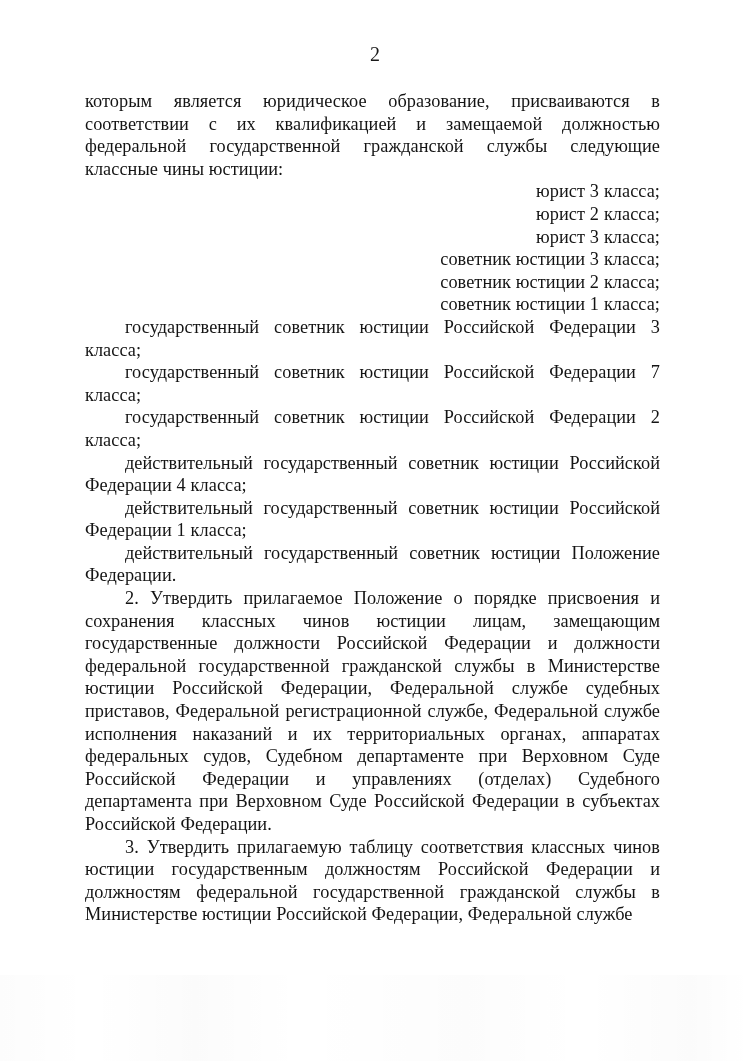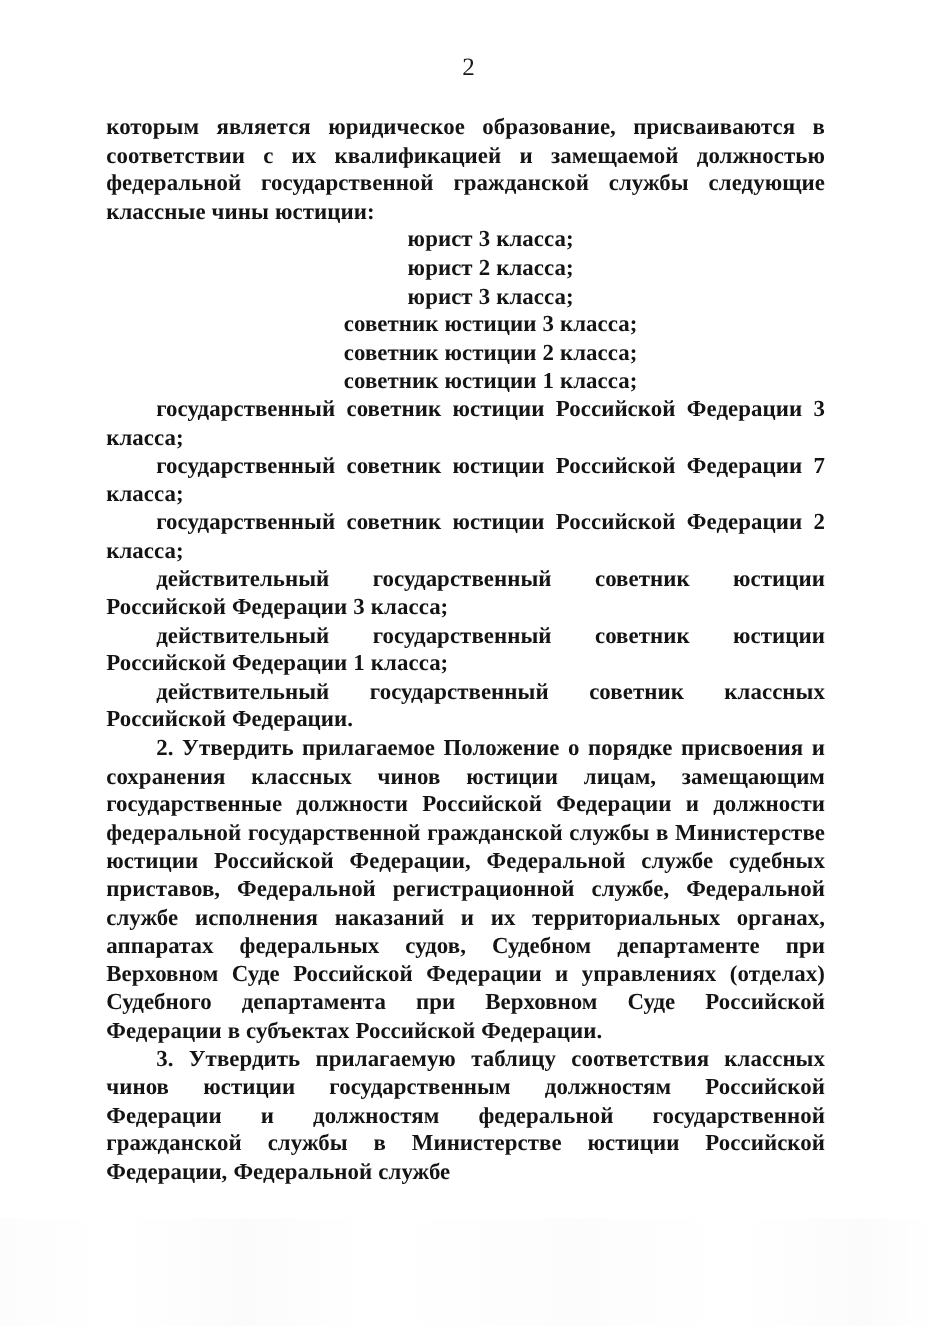--- a/index.html
+++ b/index.html
@@ -48,39 +48,38 @@
     font-size: 20px;
     line-height: 24px;
     color: #1a1a1a;
     letter-spacing: 0.2px;
   }
   .body-text {
     position: absolute;
     top: 90px;
     left: 85px;
     width: 575px;
-    font-weight: bold;
   }
   p.para {
     margin: 0;
     font-size: 18.3px;
     line-height: 22.6px;
     text-align: justify;
     text-justify: inter-word;
     text-indent: 40px;
     color: #141414;
     letter-spacing: 0.05px;
     word-spacing: 0.2px;
   }
   p.para.noindent {
     text-indent: 0;
   }
   
   p.para.listline {
-    text-align: center;
+    text-align: right;
     text-indent: 40px;
   }
   
 </style>
 </head>
 <body>
 
 <div class="page">
 
   <div class="page-number">2</div>
@@ -93,23 +92,23 @@
     <p class="para listline">юрист 2 класса;</p>
     <p class="para listline">юрист 3 класса;</p>
     <p class="para listline">советник юстиции 3 класса;</p>
     <p class="para listline">советник юстиции 2 класса;</p>
     <p class="para listline">советник юстиции 1 класса;</p>
 
     <p class="para">государственный советник юстиции Российской Федерации 3 класса;</p>
     <p class="para">государственный советник юстиции Российской Федерации 7 класса;</p>
     <p class="para">государственный советник юстиции Российской Федерации 2 класса;</p>
 
-    <p class="para">действительный государственный советник юстиции Российской Федерации 3 класса;</p>
+    <p class="para">действительный государственный советник юстиции Российской Федерации 4 класса;</p>
     <p class="para">действительный государственный советник юстиции Российской Федерации 1 класса;</p>
-    <p class="para">действительный государственный советник классных Российской Федерации.</p>
+    <p class="para">действительный государственный советник юстиции Положение Федерации.</p>
 
     <p class="para">2. Утвердить прилагаемое Положение о порядке присвоения и сохранения классных чинов юстиции лицам, замещающим государственные должности Российской Федерации и должности федеральной государственной гражданской службы в Министерстве юстиции Российской Федерации, Федеральной службе судебных приставов, Федеральной регистрационной службе, Федеральной службе исполнения наказаний и их территориальных органах, аппаратах федеральных судов, Судебном департаменте при Верховном Суде Российской Федерации и управлениях (отделах) Судебного департамента при Верховном Суде Российской Федерации в субъектах Российской Федерации.</p>
 
     <p class="para">3. Утвердить прилагаемую таблицу соответствия классных чинов юстиции государственным должностям Российской Федерации и должностям федеральной государственной гражданской службы в Министерстве юстиции Российской Федерации, Федеральной службе</p>
 
   </div>
 
   <div class="scan-noise"></div>
 
 </div>

